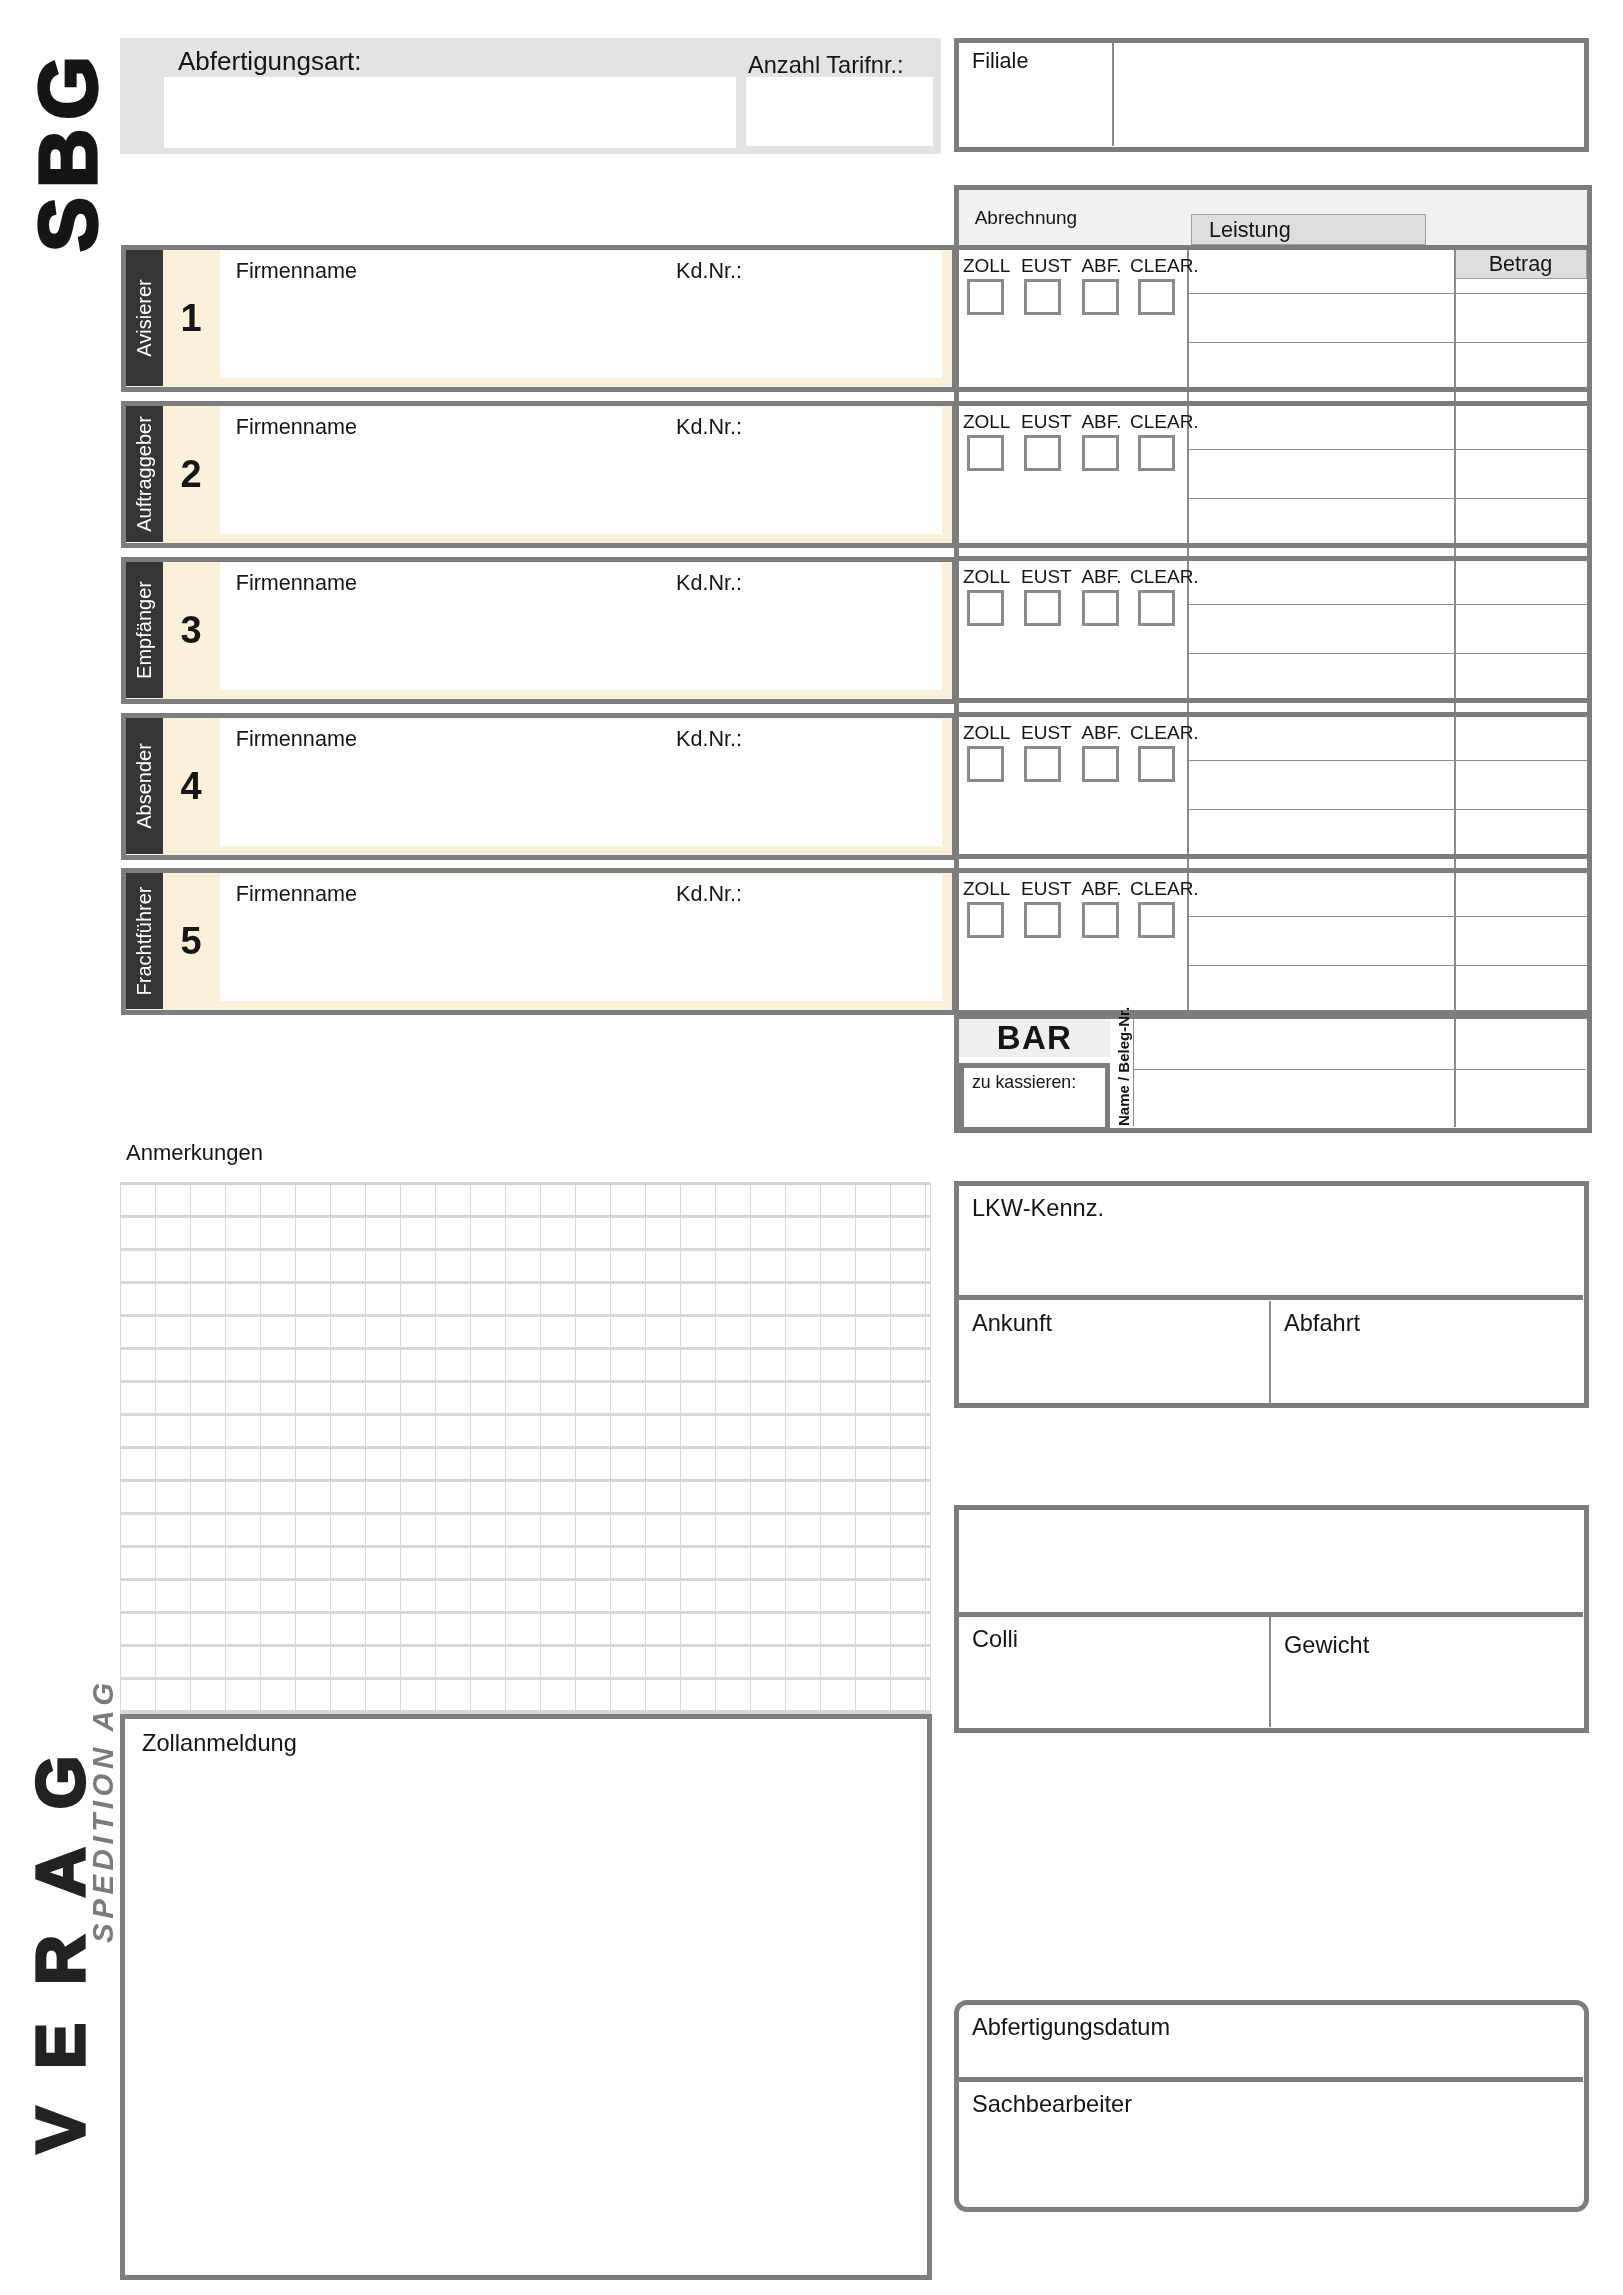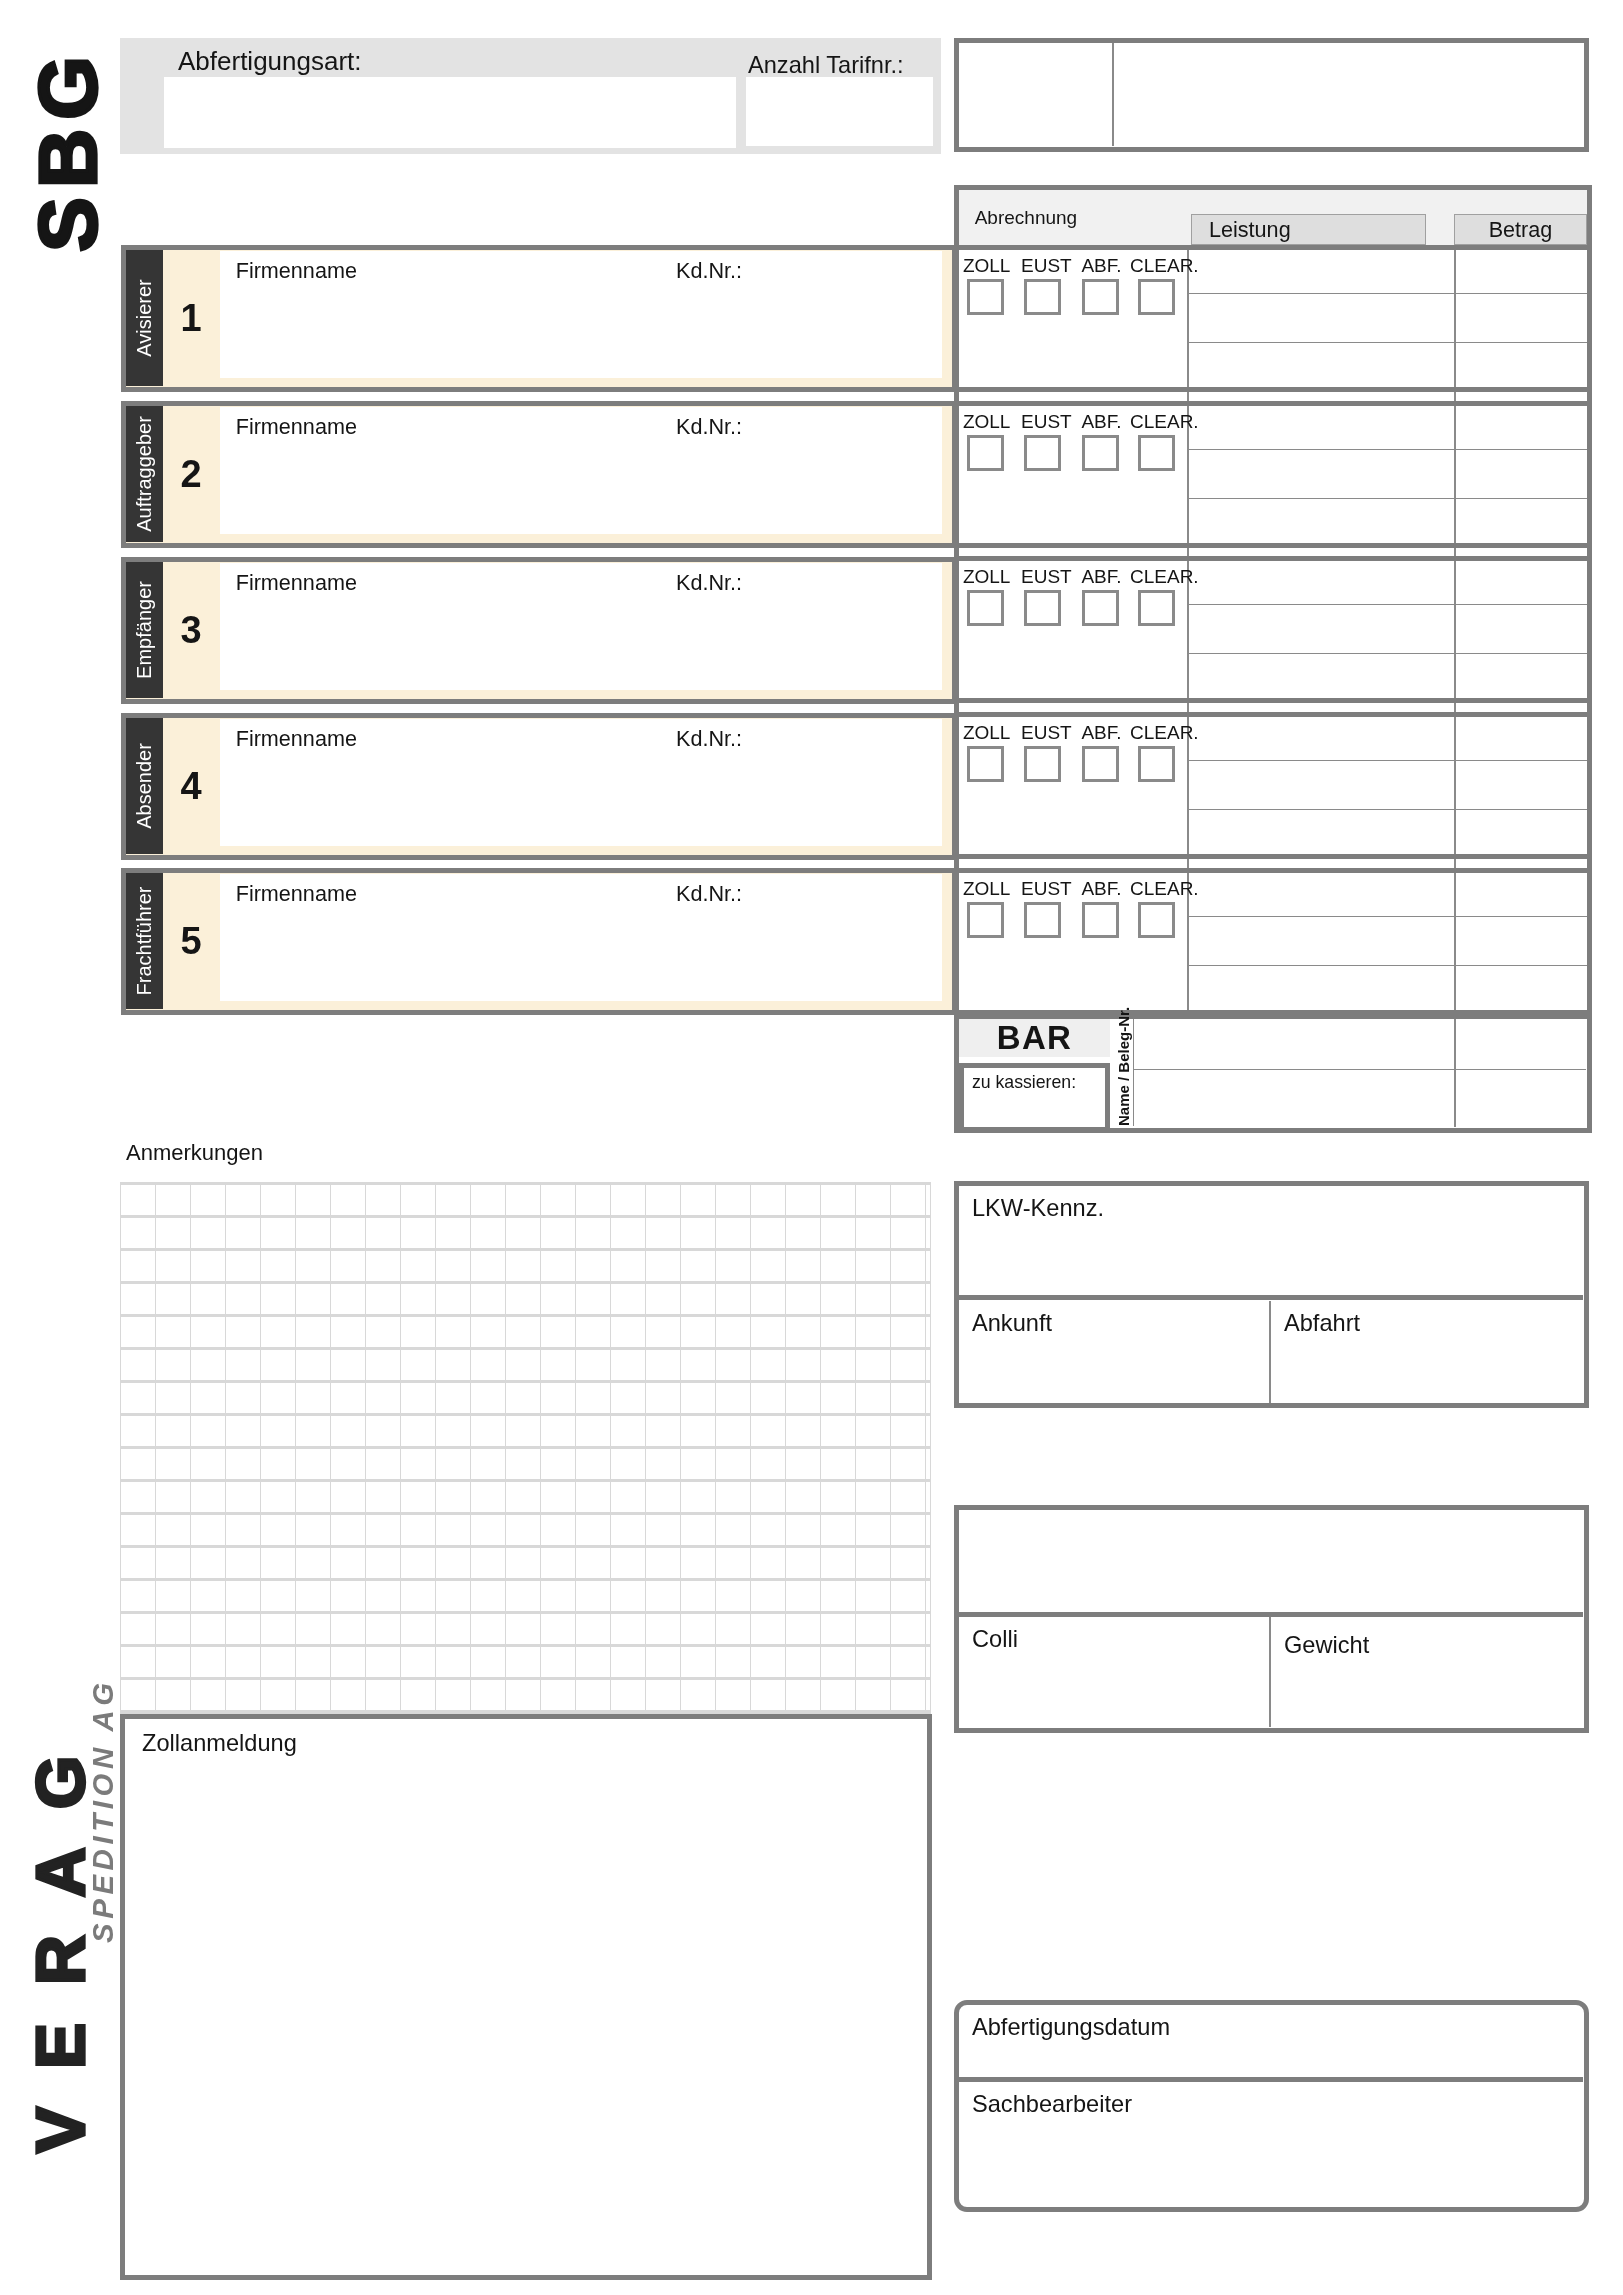--- a/index.html
+++ b/index.html
@@ -57,21 +57,21 @@
   .party .klabel{position:absolute;left:456px;top:6.5px;font-size:21.6px;}
 
   
   .abrechnung{left:954px;top:185px;width:638px;height:948px;border:5.2px solid var(--border);
     box-sizing:border-box;background:#fff;}
   .ab-header{left:0;top:0;width:628px;height:55px;background:var(--hdr-light);}
   .ab-title{position:absolute;left:15.7px;top:0;line-height:55px;font-size:19px;}
   .colhdr{position:absolute;top:23.6px;height:31px;background:var(--cellhdr);
     border:1.3px solid #a0a0a0;box-sizing:border-box;font-size:21.6px;line-height:29px;}
   .colhdr.leistung{left:232px;width:235px;padding-left:17px;}
-  .colhdr.betrag{left:495px;width:133px;text-align:center;}
+  .colhdr.betrag{left:495px;width:133px;text-align:center;margin-top:34px;}
   .vline{position:absolute;background:var(--thin);}
   .ablock{left:0;width:628px;height:147px;border-top:5.2px solid var(--border);
     border-bottom:5.2px solid var(--border);box-sizing:border-box;}
   .cbl{position:absolute;top:5.2px;font-size:19px;text-align:center;}
   .cb{position:absolute;top:29px;width:31px;height:30px;border:3.9px solid var(--thin);background:#fff;}
   .sline{position:absolute;left:229px;width:399px;height:1.3px;background:var(--thin);}
   .entry{position:absolute;left:229px;top:0;width:399px;height:136px;}
   .barblock{left:0;top:824px;width:628px;height:113px;border-top:5.2px solid var(--border);
     box-sizing:border-box;}
   .barcell{left:0;top:0;width:151px;height:38px;background:#efefef;text-align:center;
@@ -111,20 +111,23 @@
   <div class="vrot brand-sub">SPEDITION AG</div>
 
   <div class="abs band">
     <span class="abs band-label1">Abfertigungsart:</span>
     <span class="abs band-label2">Anzahl Tarifnr.:</span>
     <div class="abs band-input1"></div>
     <div class="abs band-input2"></div>
   </div>
 
   <div class="abs filiale-box">
+    <div class="abs filiale-cell">
+      <span class="boxlabel">Filiale</span>
+    </div>
     <div class="abs vdivider" style="left:153px;top:0;height:103px;"></div>
   </div>
 
   <div class="abs party" style="top:245px">
     <div class="abs strip"></div>
     <div class="vrot rotlabel">Avisierer</div>
     <div class="abs num">1</div>
     <div class="abs inner">
       <span class="flabel">Firmenname</span>
       <span class="klabel">Kd.Nr.:</span>

